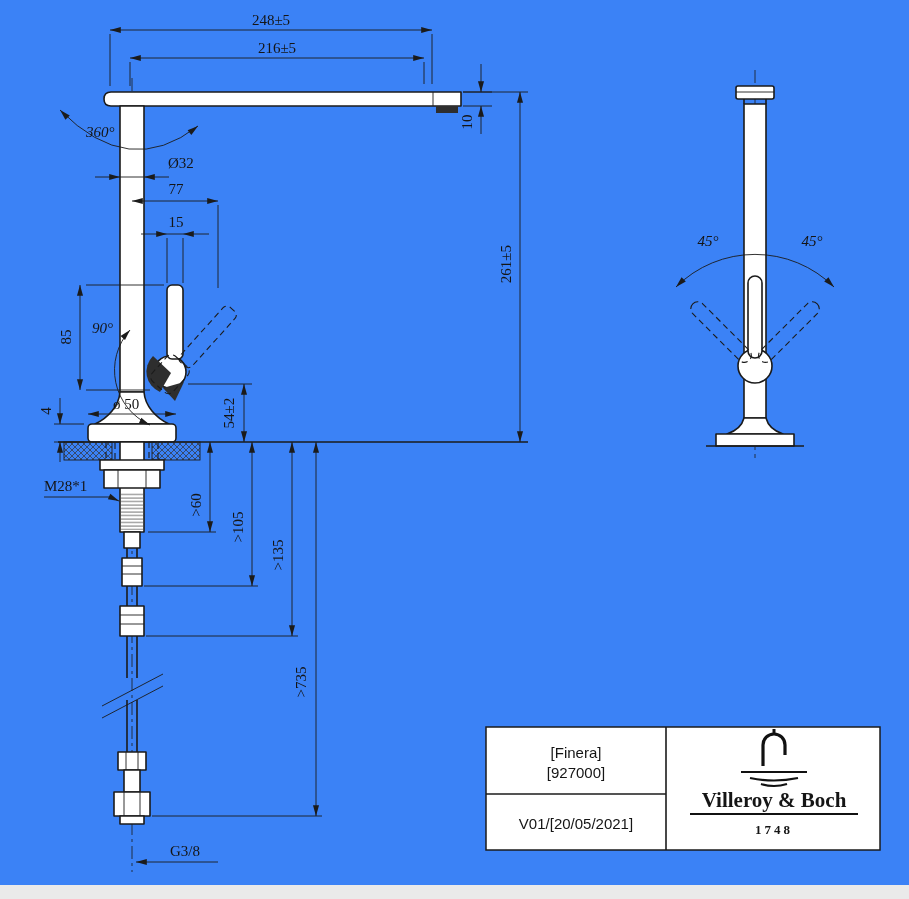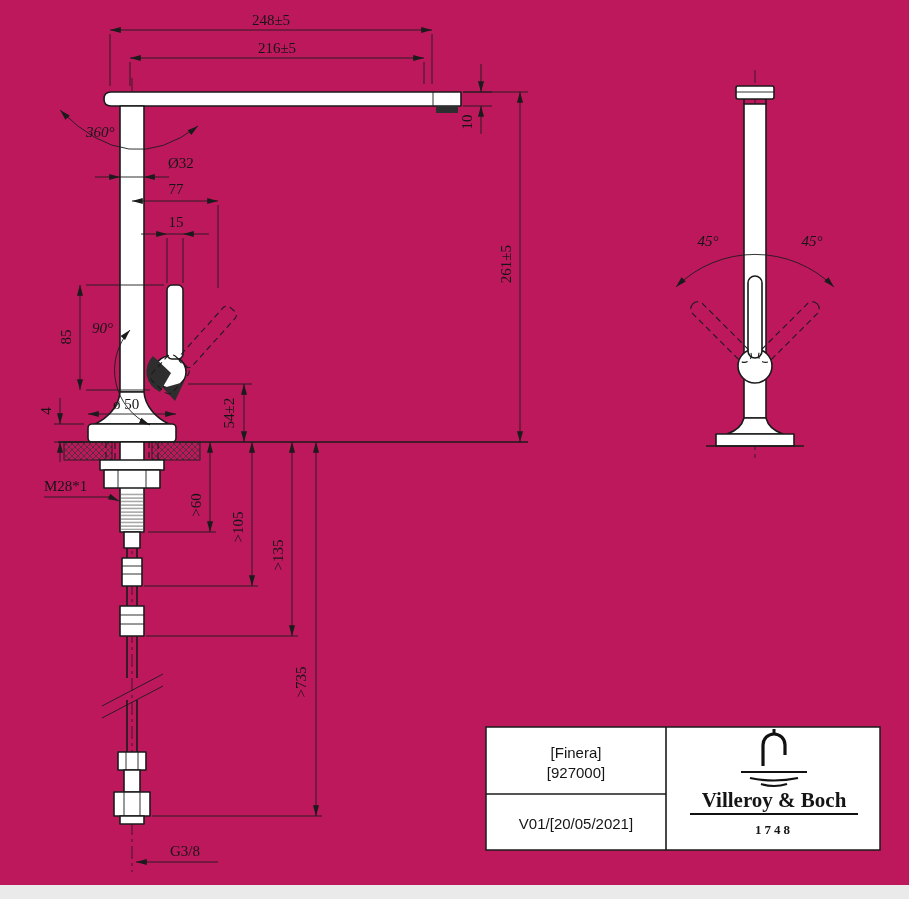--- a/index.html
+++ b/index.html
@@ -1,16 +1,16 @@
 <!DOCTYPE html>
 <html><head>
 <meta charset="utf-8">
 <style>
   html,body { margin:0; padding:0; background:#ffffff; }
-  .frame { position:relative; width:909px; height:899px; background:#be185d; overflow:hidden;
+  .frame { position:relative; width:909px; height:899px; background:#3b82f6; overflow:hidden;
            font-family:"Liberation Serif", serif; }
   svg { display:block; }
   
   .ol  { fill:none; stroke:#1b1b1b; stroke-width:1.6; stroke-linejoin:round; }
   .olf { fill:#ffffff; stroke:#1b1b1b; stroke-width:1.6; stroke-linejoin:round; }
   .tn  { fill:none; stroke:#1b1b1b; stroke-width:0.9; }
   .cl  { fill:none; stroke:#1b1b1b; stroke-width:0.8; stroke-dasharray:13 4 3 4; }
   .dsh { fill:none; stroke:#1b1b1b; stroke-width:1.1; stroke-dasharray:6 4; }
   .dk  { fill:#2e2e2e; stroke:none; }
   

